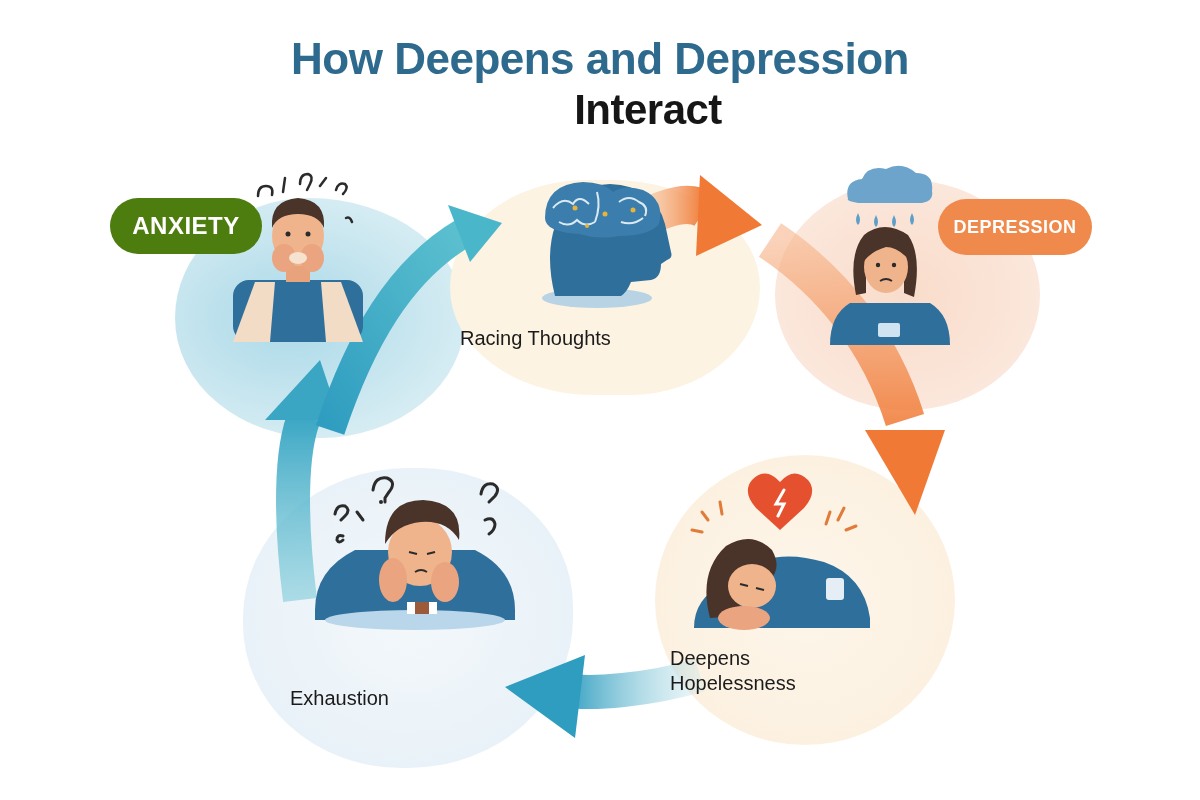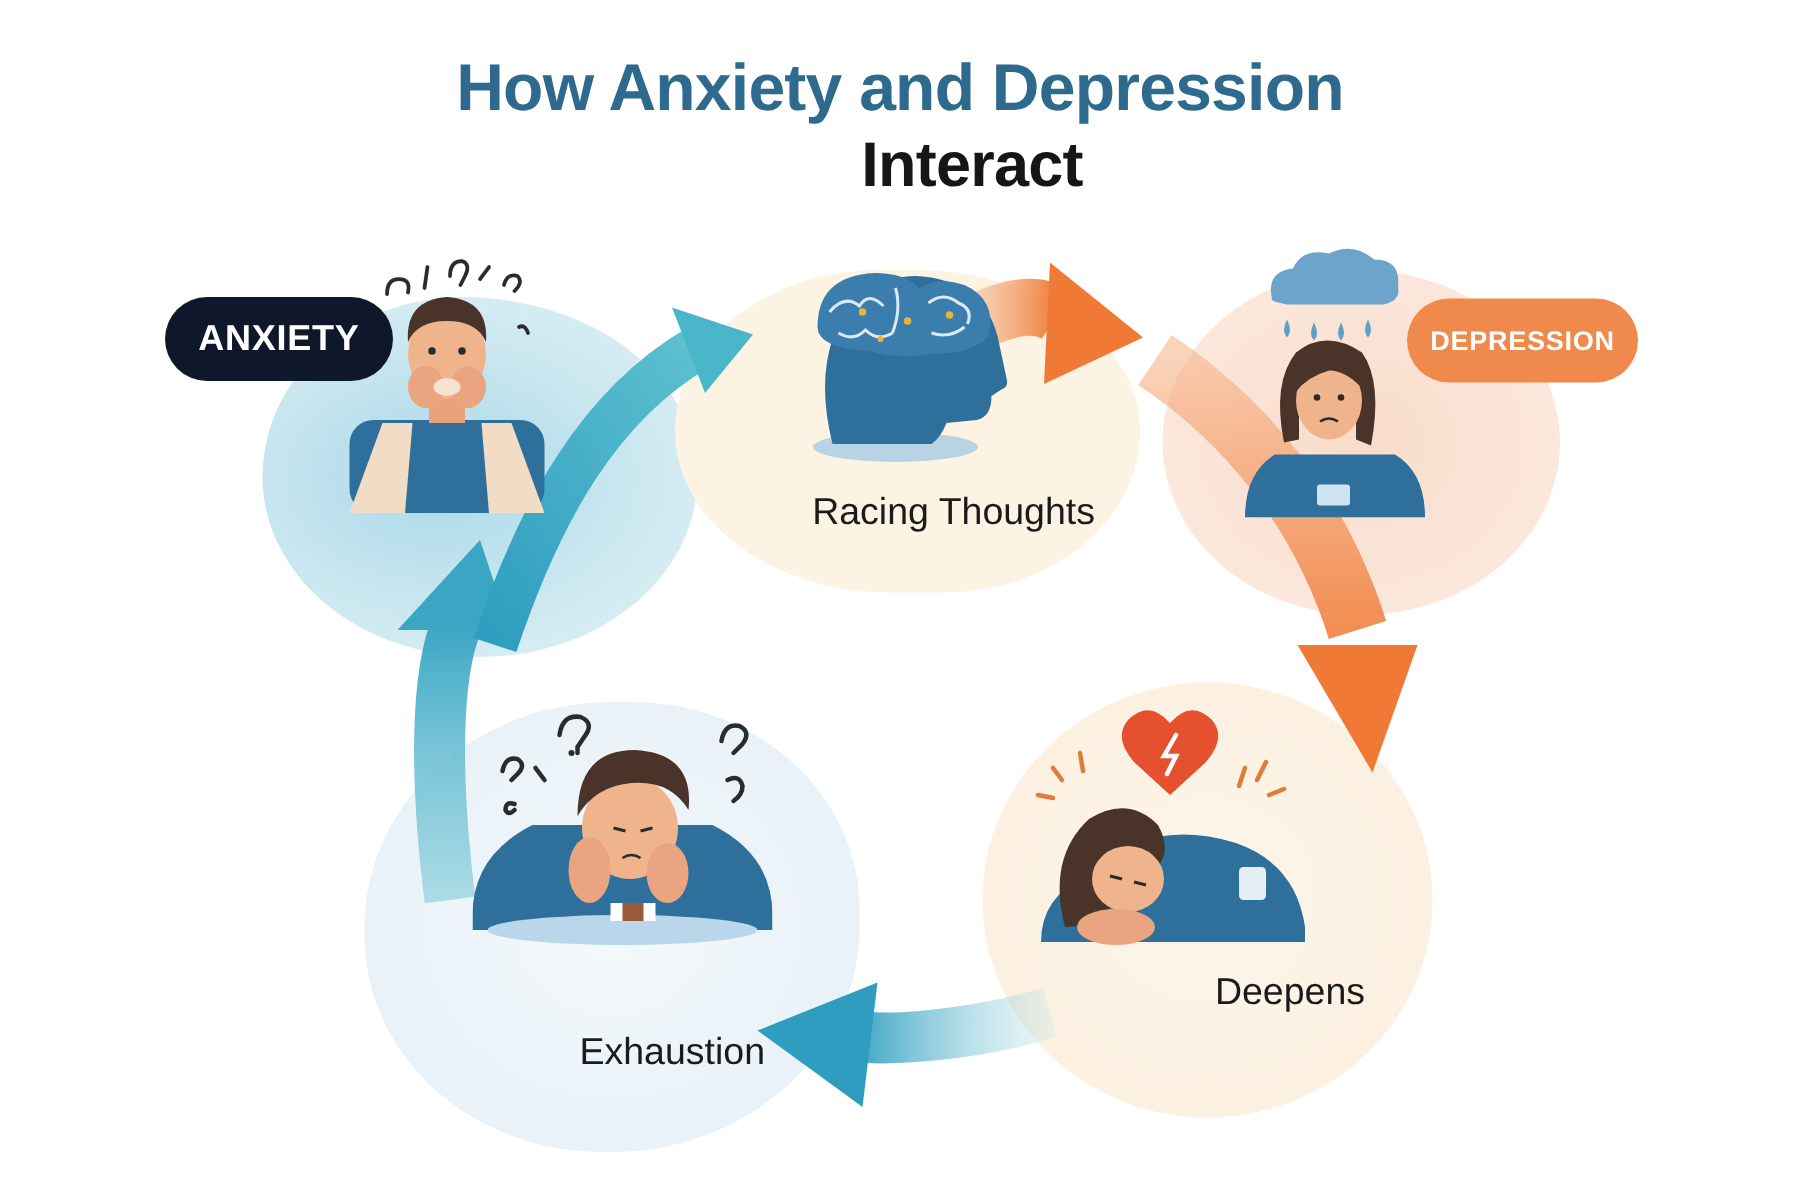--- a/index.html
+++ b/index.html
@@ -31,35 +31,35 @@
     background: radial-gradient(ellipse at 50% 50%, #fdf6ea 0%, #fcf1e1 70%, #fbecd9 100%);
     border-radius: 50%; }
 
   .arrows { position: absolute; left: 0; top: 0; width: 1200px; height: 800px; }
 
   .pill {
     position: absolute; color: #ffffff; font-weight: bold; text-align: center;
     border-radius: 30px; letter-spacing: 0.5px;
   }
   .pill-anx { left: 110px; top: 198px; width: 152px; height: 56px; line-height: 56px;
-    background: #0f172a; font-size: 24px; }
+    background: #4d7c0f; font-size: 24px; }
   .pill-dep { left: 938px; top: 199px; width: 154px; height: 56px; line-height: 56px;
     background: #ef8a4c; font-size: 18px; }
 
-  .label { position: absolute; color: #1b1b1b; text-align: right; font-size: 25px; line-height: 1.25; }
+  .label { position: absolute; color: #1b1b1b; text-align: left; font-size: 20px; line-height: 1.25; }
   .label-race { left: 460px; top: 326px; width: 270px; }
   .label-exh { left: 290px; top: 644px; width: 220px; margin-top: 42px; }
   .label-hope { left: 670px; top: 646px; width: 240px; }
 
   .fig { position: absolute; }
 </style>
 </head>
 <body>
 
-<div class="title title-l1">How Anxiety and Depression</div>
+<div class="title title-l1">How Deepens and Depression</div>
 <div class="title title-l2">Interact</div>
 
 <div class="blob blob-anx"></div>
 <div class="blob blob-race"></div>
 <div class="blob blob-dep"></div>
 <div class="blob blob-exh"></div>
 <div class="blob blob-hope"></div>
 
 <svg class="arrows" viewBox="0 0 1200 800">
   <defs>
@@ -214,13 +214,14 @@
   <ellipse cx="64" cy="150" rx="26" ry="12" fill="#eaa47f"></ellipse>
 </svg>
 
 <div class="pill pill-anx">ANXIETY</div>
 <div class="pill pill-dep">DEPRESSION</div>
 
 <div class="label label-race">Racing Thoughts</div>
 <div class="label label-exh">Exhaustion</div>
 <div class="label label-hope">
   <div>Deepens</div>
+  <div>Hopelessness</div>
 </div>
 
 </body></html>

